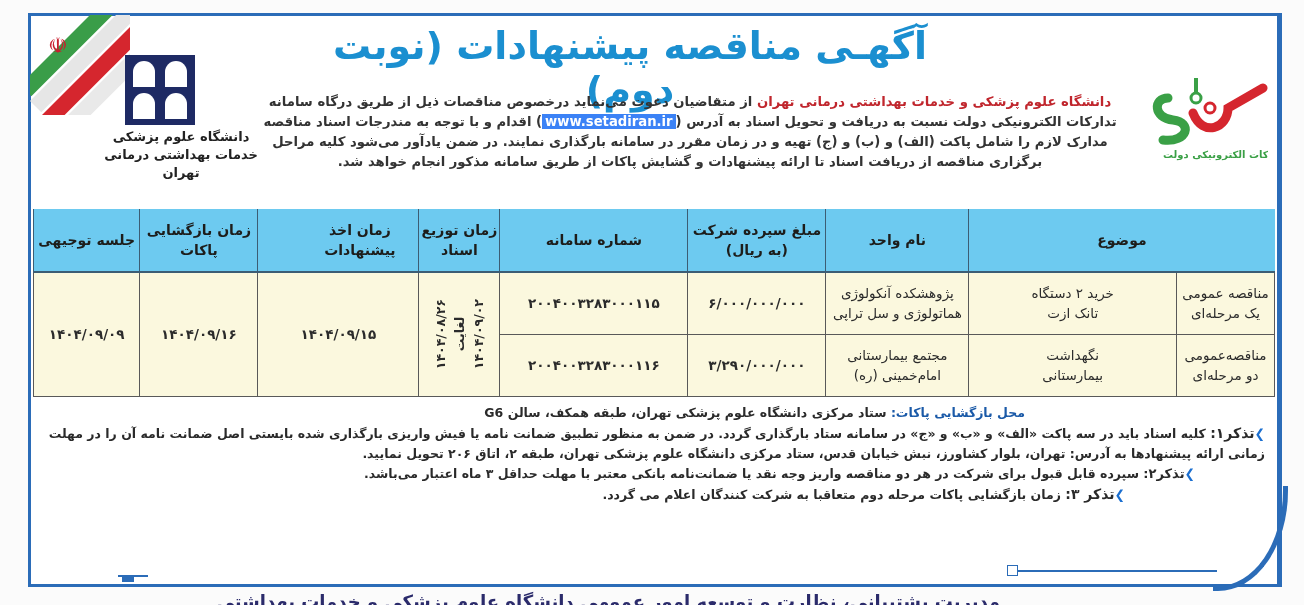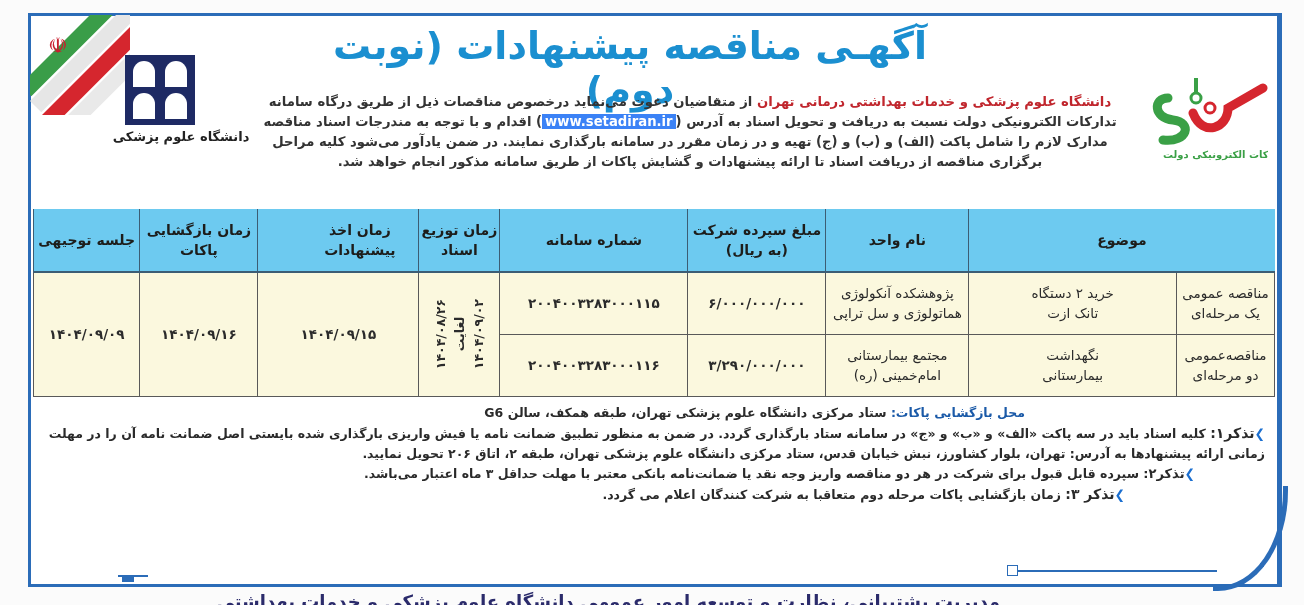--- a/index.html
+++ b/index.html
@@ -46,20 +46,21 @@
 </div>
 
 <div class="uni-logo">
   <div class="cell" style="left:8px;top:6px;"></div>
   <div class="cell" style="left:40px;top:6px;"></div>
   <div class="cell" style="left:8px;top:38px;"></div>
   <div class="cell" style="left:40px;top:38px;"></div>
 </div>
 <div class="uni-name">
   <div>دانشگاه علوم پزشکی</div>
+  <div>خدمات بهداشتی درمانی تهران</div>
 </div>
 
 <svg class="setad-logo" viewBox="0 0 120 110">
   <path d="M20 40 C 5 40, 5 60, 25 62 C 45 64, 40 85, 15 82" stroke="#3aa046" stroke-width="9" fill="none" stroke-linecap="round"></path>
   <path d="M45 55 C 55 80, 80 70, 80 50 L 115 30" stroke="#d5262e" stroke-width="9" fill="none" stroke-linecap="round"></path>
   <path d="M48 20 L 48 35" stroke="#3aa046" stroke-width="4"></path>
   <circle cx="48" cy="40" r="5" fill="#fff" stroke="#3aa046" stroke-width="3"></circle>
   <circle cx="62" cy="50" r="5" fill="#fff" stroke="#d5262e" stroke-width="3"></circle>
   <text x="15" y="100" font-size="10" font-weight="bold" fill="#3aa046" font-family="DejaVu Sans, sans-serif">سامانه تدارکات الکترونیکی دولت</text>
 </svg>

